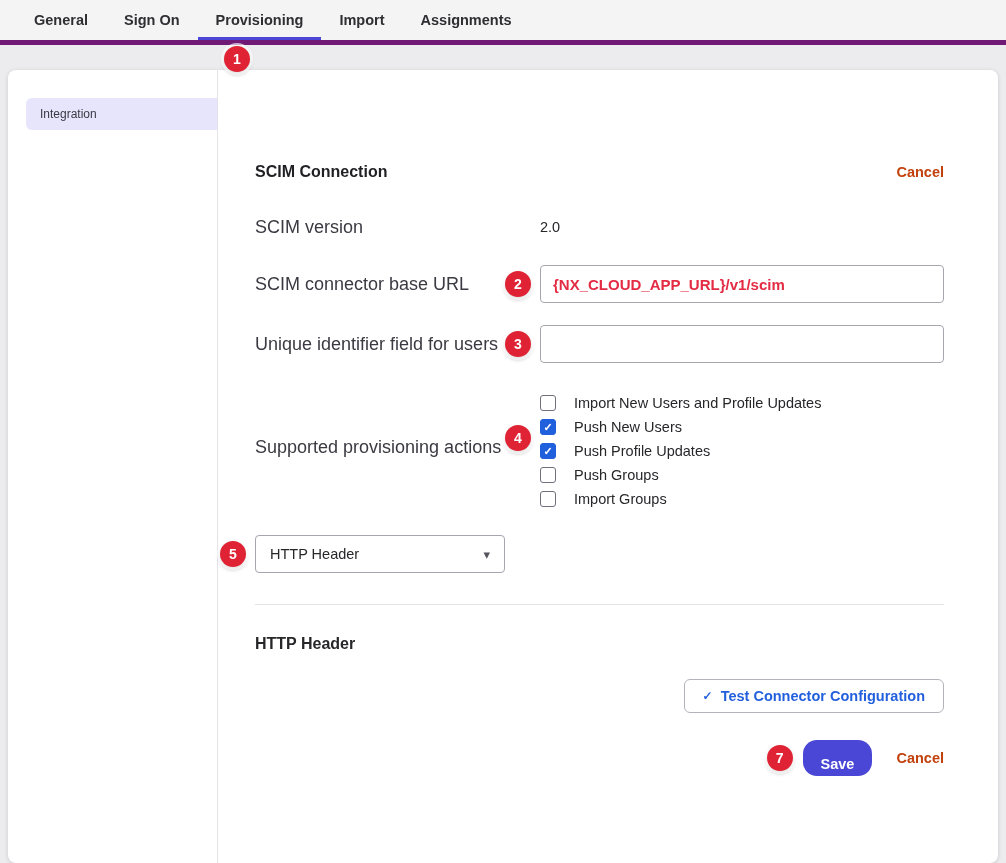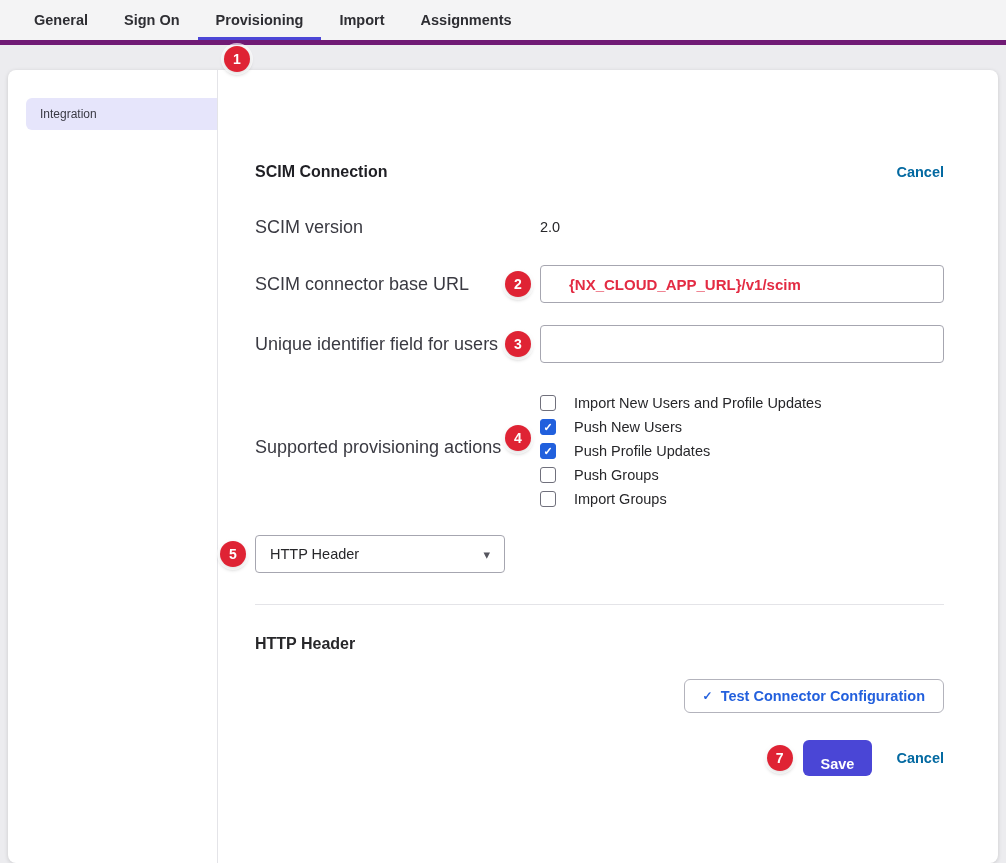--- a/index.html
+++ b/index.html
@@ -50,39 +50,39 @@
     padding-left:14px; font-size:12px; color:#3a3a44;
     border-radius:6px 0 0 6px; cursor:pointer;
   }
   .sidebar-item.selected { background:#e6e5fb; }
 
   
   .content { flex:1; padding:89px 54px 0 37px; }
 
   .content-header { display:flex; justify-content:space-between; align-items:center; margin-bottom:32px; }
   .page-title { font-size:16px; font-weight:700; color:#1f1f24; line-height:26px; }
-  .link { color:#0369a1; font-weight:700; font-size:14.5px; cursor:pointer; text-decoration:none; }
+  .link { color:#c2410c; font-weight:700; font-size:14.5px; cursor:pointer; text-decoration:none; }
 
   .form-row { display:grid; grid-template-columns:285px 1fr; align-items:center; }
   .form-label { font-size:18px; color:#3a3a42; line-height:20px; }
   .control { position:relative; }
   .control > .badge { position:absolute; left:-35px; top:50%; transform:translateY(-50%); }
 
   .row-version { margin-bottom:28px; }
   .row-version .static-value { font-size:14.5px; color:#27272a; }
   .row-baseurl { margin-bottom:22px; }
   .row-unique { margin-bottom:28px; }
   .row-actions { margin-bottom:24px; align-items:start; }
   .row-actions .form-label { padding-top:2px;margin-top:44px; }
   .row-actions .control > .badge { top:47px; }
   .row-auth { margin-bottom:31px; }
 
   .text-input {
     width:100%; height:38px; border:1px solid #a6a6b0; border-radius:4px;
-    padding:0 28px; font-family:"Liberation Sans", sans-serif;
+    padding:0 12px; font-family:"Liberation Sans", sans-serif;
     font-size:14.5px; color:#27272a; outline:none; background:#fff;
   }
   .text-input::placeholder { color:#9a9aa3; }
   .url-input { font-weight:700; font-size:15px; color:#e32b43; }
 
   .check-row { display:flex; align-items:center; height:24px; gap:18px; cursor:pointer; }
   .checkbox {
     width:16px; height:16px; border:1px solid #70707c; border-radius:3px;
     background:#fff; display:flex; align-items:center; justify-content:center; flex-shrink:0;
   }
@@ -113,21 +113,21 @@
   .test-btn {
     height:34px; padding:0 18px; border:1px solid #b3b3bc; border-radius:6px;
     background:#fff; color:#2360dd; font-weight:700; font-size:14.5px;
     display:inline-flex; align-items:center; gap:8px; cursor:pointer;
     font-family:inherit;
   }
   .check-icon { font-size:12px; }
 
   .row-save .badge { margin-right:10px; }
   .save-btn {
-    height:36px; padding:16px 18px; border:none; border-radius:6px;
+    height:36px; padding:16px 18px; border:none; border-radius:14px;
     background:#4a46d6; color:#fff; font-weight:700; font-size:14.5px;
     cursor:pointer; font-family:inherit; margin-right:24px;
   }
 </style>
 </head>
 <body>
 
 <nav class="tabbar">
   <div class="tab">General</div>
   <div class="tab">Sign On</div>

